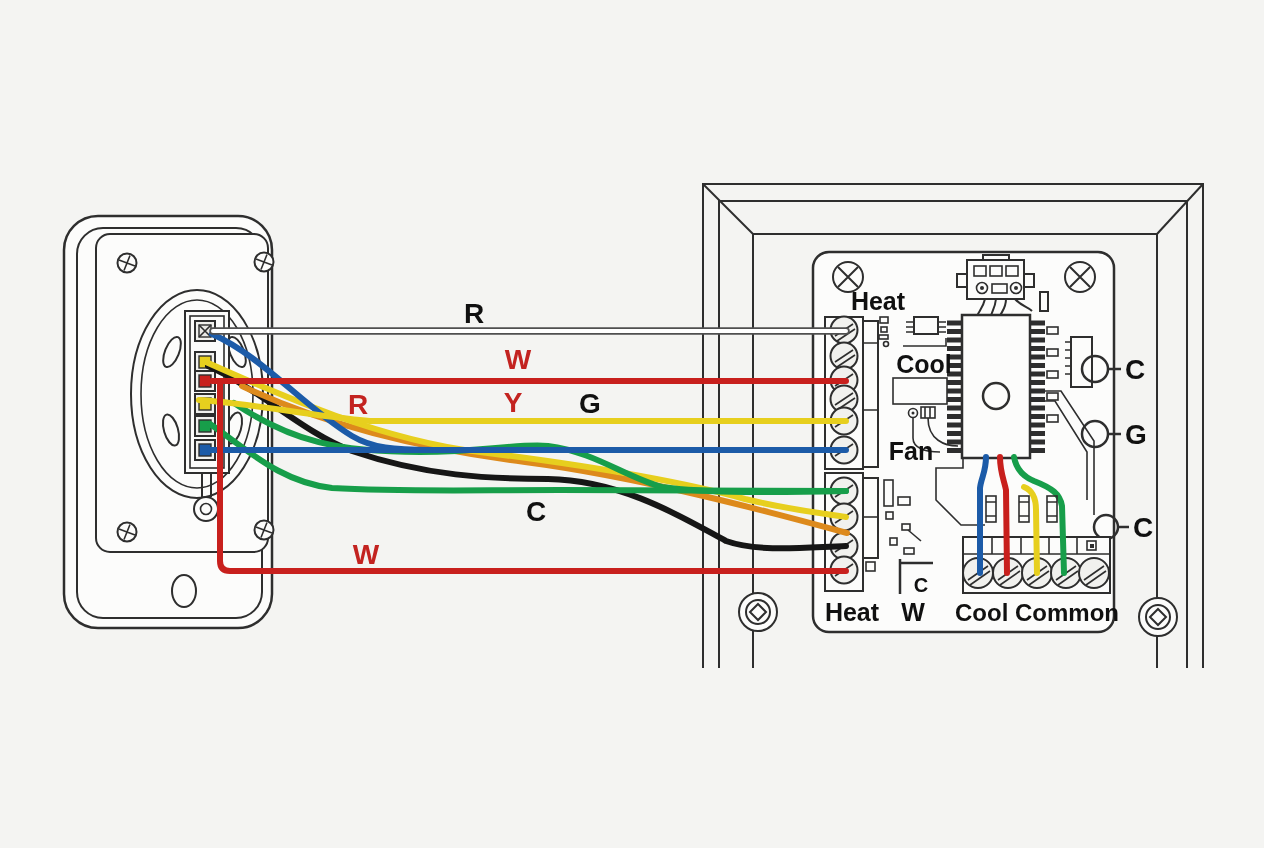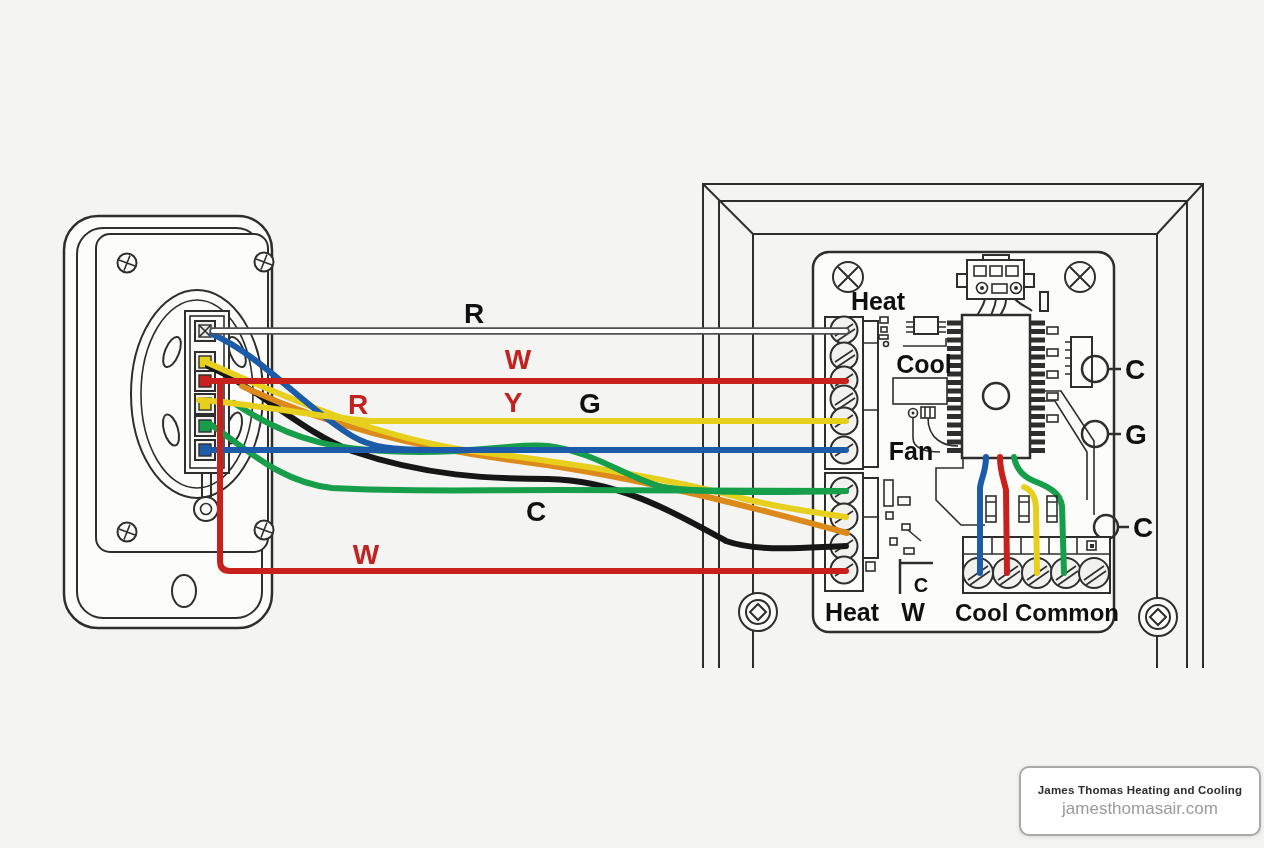--- a/index.html
+++ b/index.html
@@ -310,17 +310,13 @@
     <text class="t28" x="518" y="369" text-anchor="middle" fill="#c32320">W</text>
     <text class="t28" x="358" y="414" text-anchor="middle" fill="#c32320">R</text>
     <text class="t28" x="513" y="412" text-anchor="middle" fill="#c32320">Y</text>
     <text class="t28" x="590" y="413" text-anchor="middle" fill="#101010">G</text>
     <text class="t28" x="536" y="521" text-anchor="middle" fill="#101010">C</text>
     <text class="t28" x="366" y="564" text-anchor="middle" fill="#c32320">W</text>
   </g>
 </svg>
 
   
-  <div class="brand">
-    <div class="co">James Thomas Heating and Cooling</div>
-    <div class="site">jamesthomasair.com</div>
-  </div>
 </div>
 
 </body></html>

